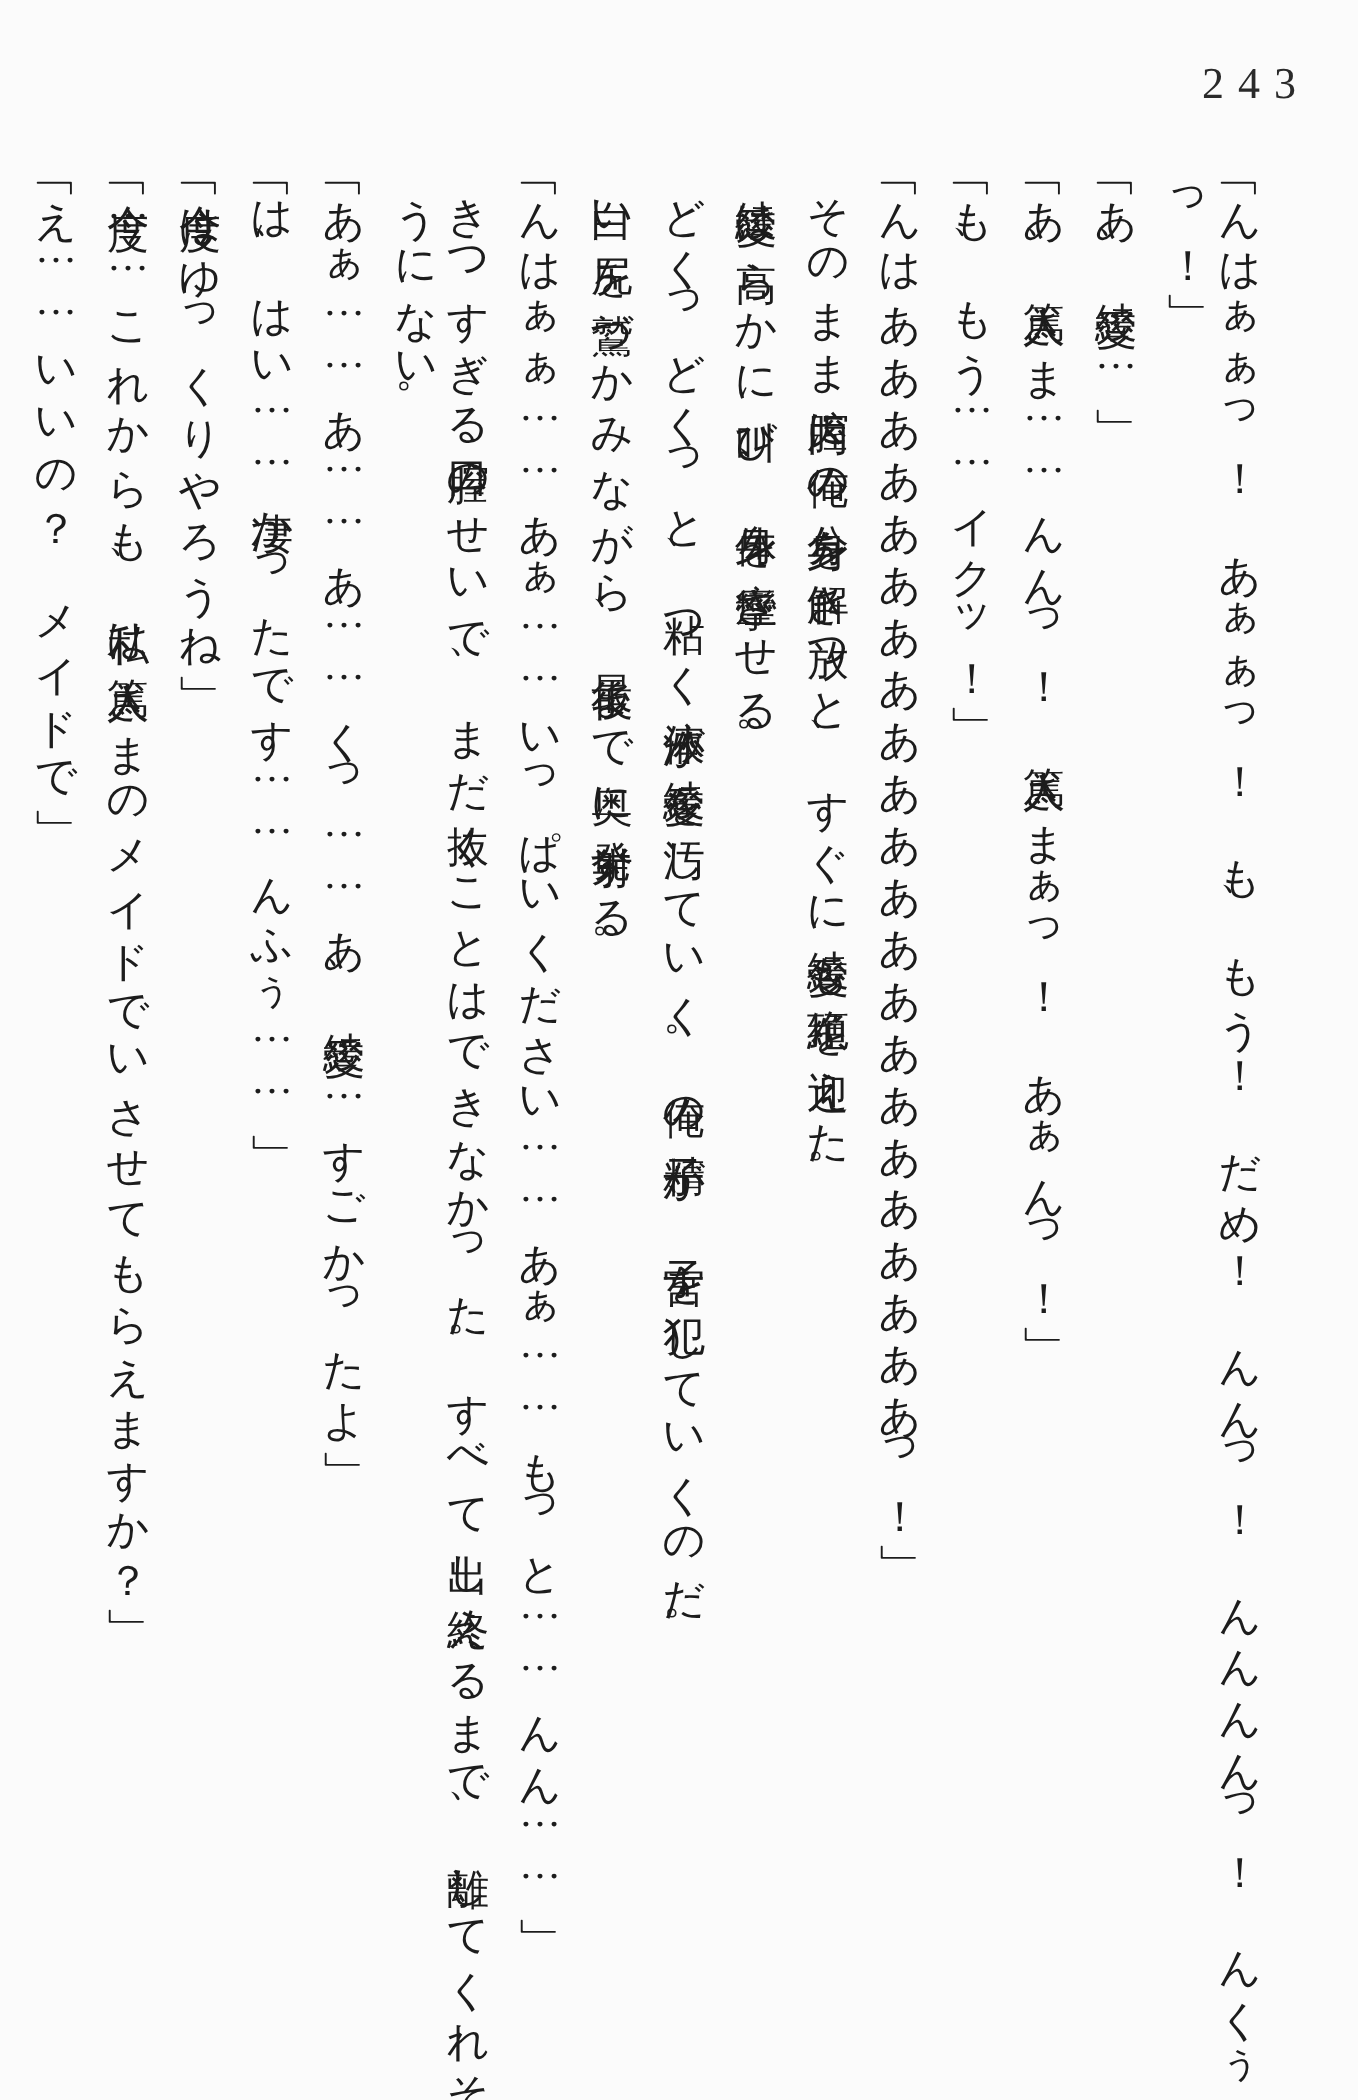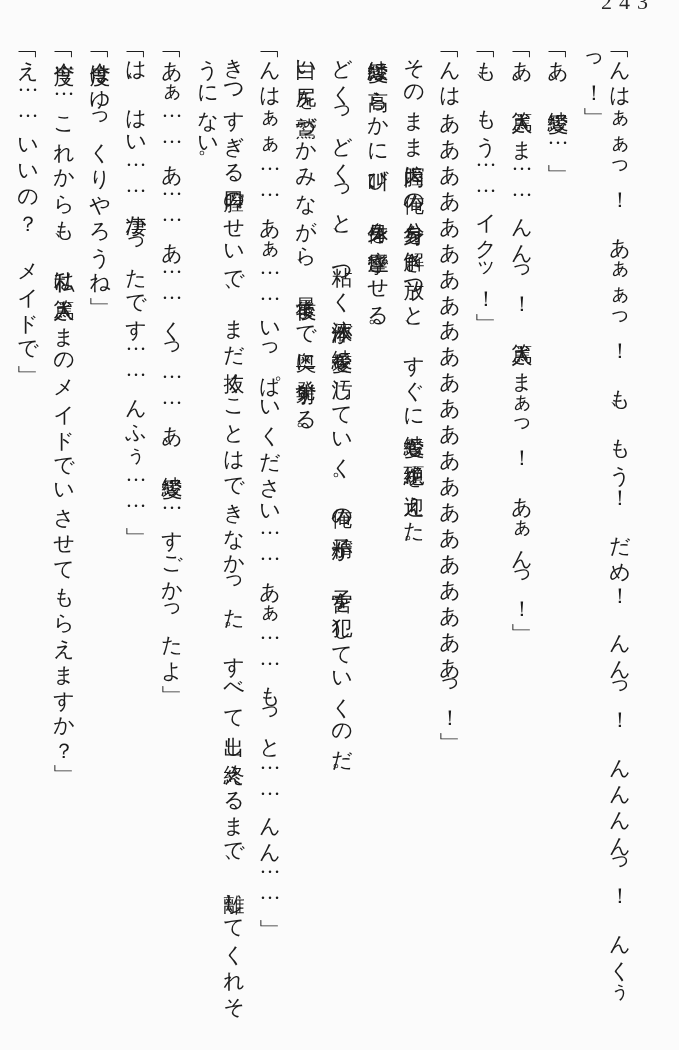--- a/index.html
+++ b/index.html
@@ -10,20 +10,21 @@
     width: 679px;
     height: 1050px;
     position: relative;
     overflow: hidden;
     background: #fbfbfb;
   }
   .page {
     position: absolute;
     inset: 0;
     background: #fbfbfb;
+    margin-top: 40px;
   }
   .page-number {
     position: absolute;
     top: -11px;              
     left: 601px;
     font-family: "Liberation Serif", "DejaVu Serif", serif;
     font-size: 22px;
     letter-spacing: 7px;
     color: #2a2a2a;
   }

